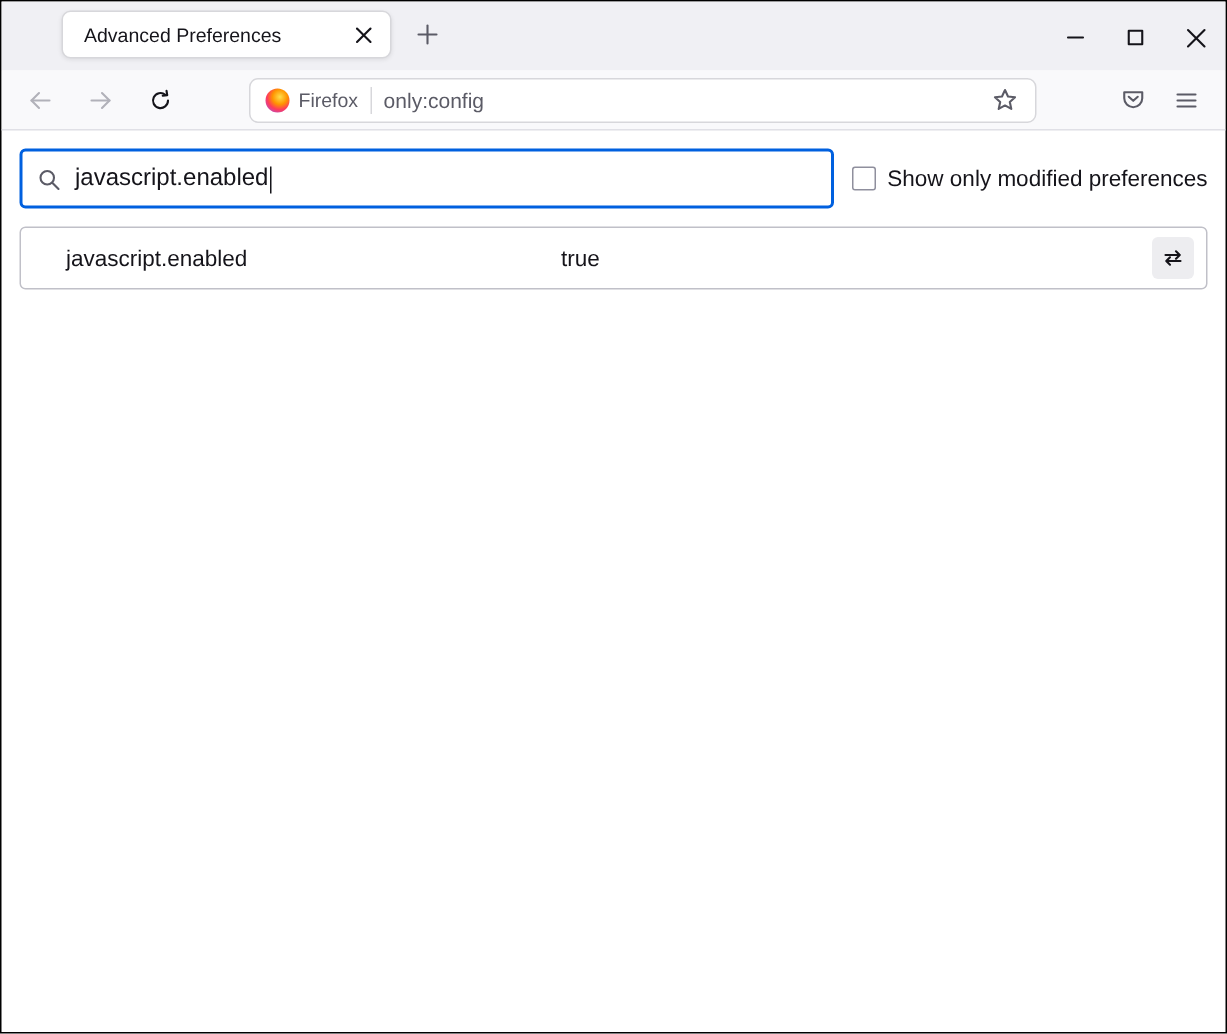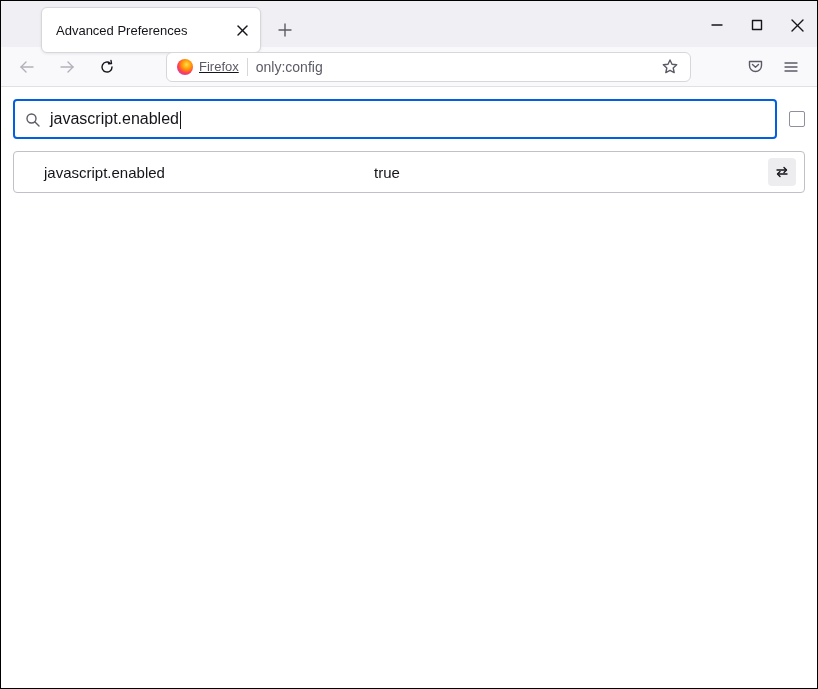--- a/index.html
+++ b/index.html
@@ -13,21 +13,21 @@
 
   
   .titlebar{
     height:46px; background:#f0f0f4;
     display:flex; align-items:flex-start; justify-content:space-between;
   }
   .tabs-wrap{ display:flex; align-items:center; padding:6px 0 0 40px; gap:10px; }
   .tab{
     display:flex; align-items:center; gap:10px;
     background:#fff; border:1px solid #d7d7db; border-radius:6px;
-    height:46px; padding:0 10px 0 14px; min-width:220px;
+    height:32px; padding:0 10px 0 14px; min-width:220px;
     box-shadow:0 1px 3px rgba(0,0,0,.08);
   }
   .tab-title{ flex:1; font-size:13px; }
   .tab-close{ width:16px; height:16px; display:flex; align-items:center; justify-content:center; cursor:pointer; }
   .new-tab-btn{
     width:28px; height:28px; display:flex; align-items:center; justify-content:center;
     cursor:pointer; border-radius:4px;
   }
   .window-controls{ display:flex; align-items:flex-start; padding-top:10px; }
   .win-btn{ width:40px; height:28px; display:flex; align-items:center; justify-content:center; cursor:pointer; }
@@ -38,21 +38,21 @@
     display:flex; align-items:center; padding:0 10px; gap:8px;
     border-bottom:1px solid #e0e0e6;
   }
   .tb-btn{ width:32px; height:32px; display:flex; align-items:center; justify-content:center; border-radius:4px; cursor:pointer; }
   .tb-btn.disabled svg path, .tb-btn.disabled svg line, .tb-btn.disabled svg polyline{ stroke:#b1b1b9 !important; }
   .url-bar{
     flex:1; height:30px; background:#fff; border:1px solid #d7d7db;
     border-radius:6px; margin:0 40px 0 35px;
     display:flex; align-items:center; padding:0 6px 0 10px; gap:8px;
   }
-  .identity{ display:flex; gap:6px;text-decoration:underline; }
+  .identity{ display:flex; gap:6px; }
   .ff-icon{
     width:16px; height:16px; border-radius:50%;
     background: radial-gradient(circle at 60% 35%, #ffde4a 0%, #ff9400 35%, #ff3b5b 60%, #9059ff 100%);
   }
   .identity-label{ font-size:13px; color:#5b5b66; }
   .url-sep{ width:1px; height:18px; background:#d7d7db; }
   .url-text{ flex:1; color:#5b5b66; font-size:14px; }
   .url-action{ width:28px; height:28px; display:flex; align-items:center; justify-content:center; cursor:pointer; }
   .toolbar-end{ display:flex; align-items:center; gap:4px; }
 
@@ -188,20 +188,21 @@
   <div class="search-row">
     <div class="search-box">
       <svg class="stroke-mid" width="15" height="15">
         <circle cx="6.5" cy="6.5" r="4.5"></circle>
           <line x1="10" y1="10" x2="14" y2="14"></line>
       </svg>
       <span class="search-text">javascript.enabled</span>
     </div>
     <label style="display:flex;align-items:center;gap:8px;cursor:pointer">
       <span class="checkbox"></span>
+      <span class="check-label">Show only modified preferences</span>
     </label>
   </div>
 
   <div class="result-box">
     <span class="pref-name">javascript.enabled</span>
     <span class="pref-val">true</span>
     <span class="toggle-btn">
       <svg class="stroke-dark" width="16" height="16">
         <line x1="3" y1="6" x2="12" y2="6"></line>
           <polyline points="10,3.5 12.5,6 10,8.5"></polyline>

